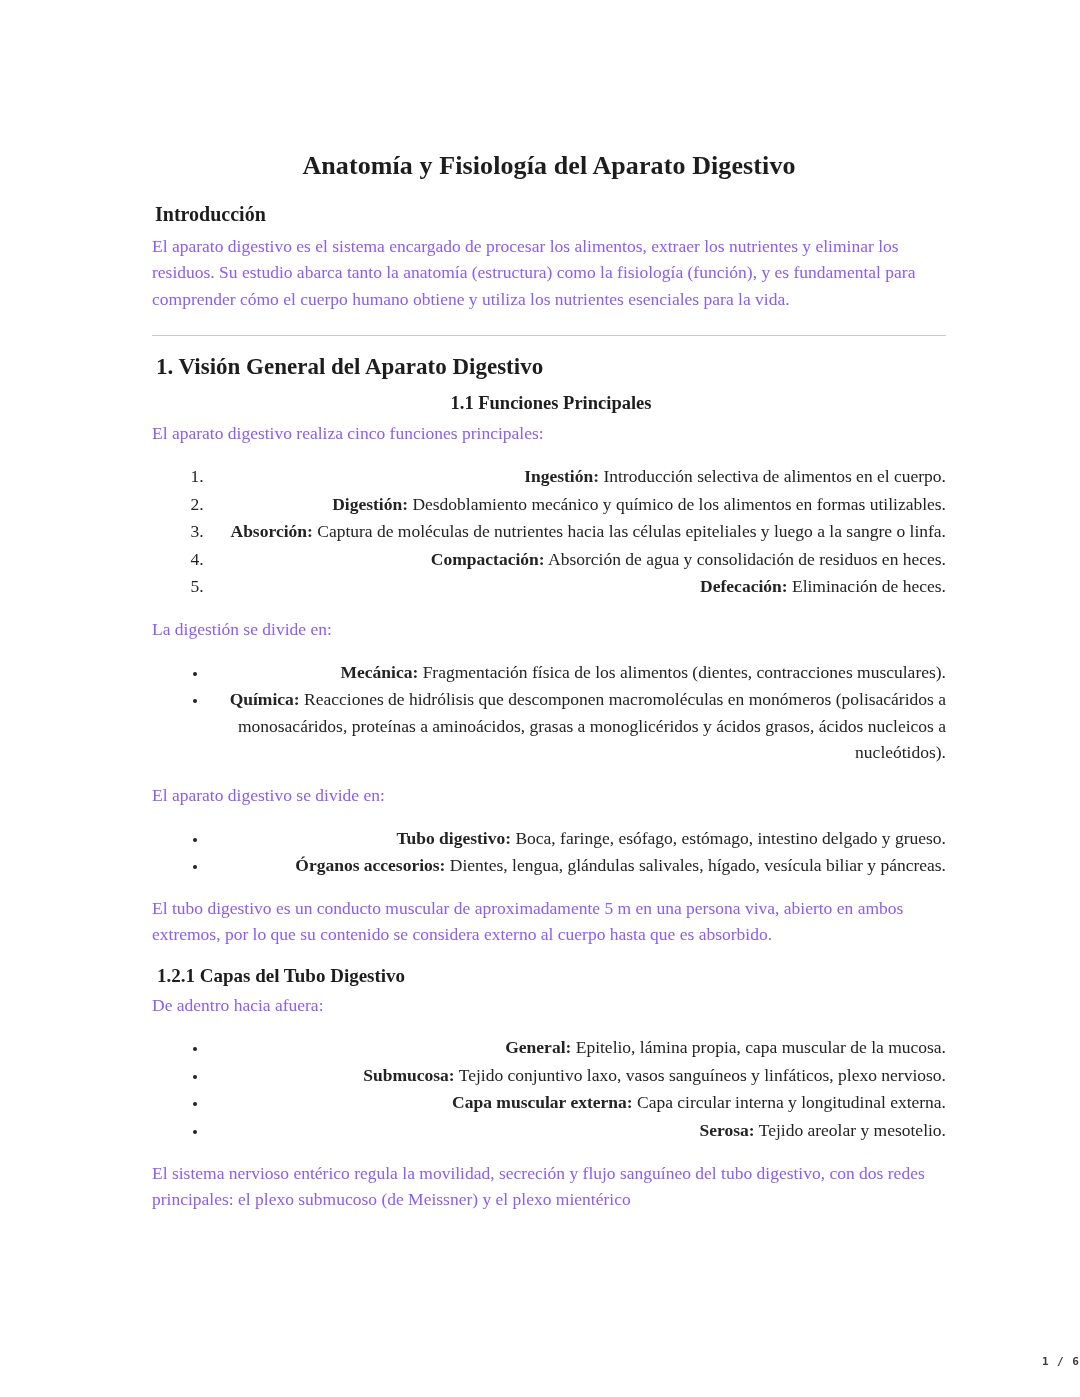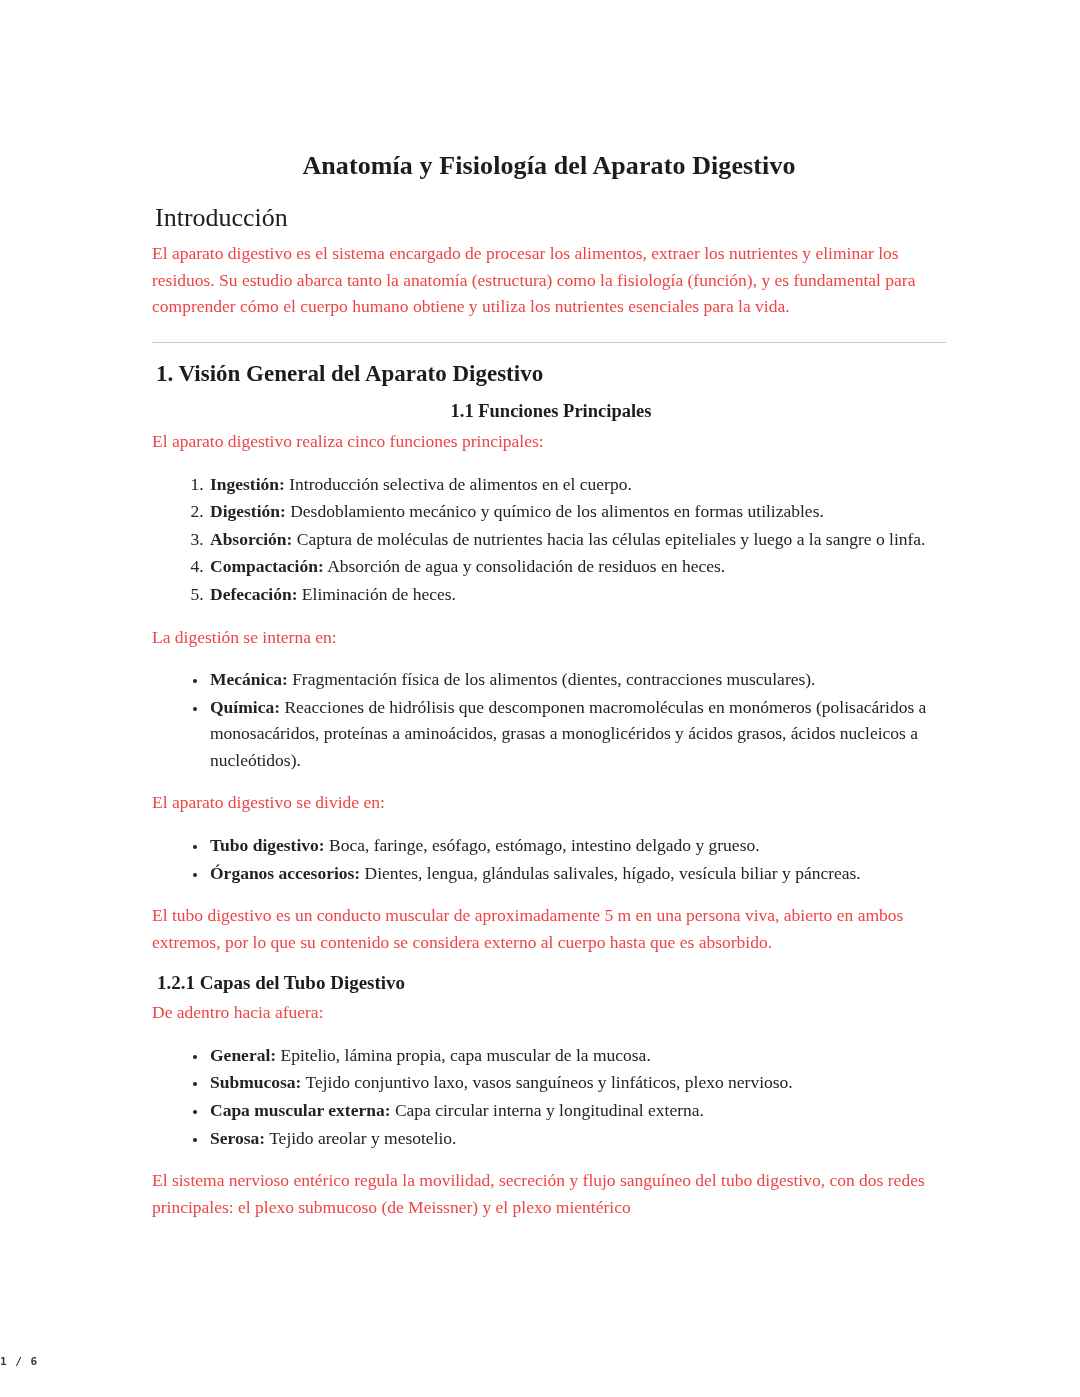--- a/index.html
+++ b/index.html
@@ -28,32 +28,32 @@
   .doc-title {
     text-align: center;
     font-size: 26px;
     font-weight: bold;
     line-height: 1.22;
     margin: 0 0 6px 0;
     letter-spacing: 0.1px;
     color: #1d1d1d;
   }
   .h-intro {
-    font-size: 26px;
-    font-weight: normal;
+    font-size: 20px;
+    font-weight: bold;
     line-height: 1.25;
     margin: 20px 0 6px 3px;
     color: #1d1d1d;
   }
   p.body {
     font-size: 17.5px;
     line-height: 1.52;
     margin: 0 0 0 0;
     text-align: left;
-    color: #ef4444;
+    color: #8b5cf6;
   }
   hr.rule {
     border: 0;
     border-top: 1.3px solid #c9c9c9;
     margin: 22px 0 16px 0;
     width: 100%;
   }
   .h1 {
     font-size: 23px;
     font-weight: bold;
@@ -81,29 +81,30 @@
     line-height: 1.52;
     margin: 16px 0 16px 0;
     padding-left: 58px;
     color: #232323;
   }
   ol.num-list { padding-left: 56px; }
   ul.bullet-list { padding-left: 56px; }
   ol.num-list li, ul.bullet-list li {
     margin: 0 0 1px 0;
     padding-left: 2px;
+    text-align: right;
   }
   ul.bullet-list li::marker { font-size: 15px; }
   .lead { font-weight: bold; }
   .page-footer {
     position: absolute;
     left: 0;
     right: 0;
     top: 1355px;
-    text-align: left;
+    text-align: right;
     font-family: "DejaVu Sans Mono", "Liberation Mono", monospace;
     font-size: 11px;
     font-weight: bold;
     color: #3a3a3a;
     letter-spacing: 1px;
   }
 </style>
 </head>
 <body>
 
@@ -125,21 +126,21 @@
     <p class="body">El aparato digestivo realiza cinco funciones principales:</p>
 
     <ol class="num-list">
       <li><span class="lead">Ingestión:</span><span> Introducción selectiva de alimentos en el cuerpo.</span></li>
       <li><span class="lead">Digestión:</span><span> Desdoblamiento mecánico y químico de los alimentos en formas utilizables.</span></li>
       <li><span class="lead">Absorción:</span><span> Captura de moléculas de nutrientes hacia las células epiteliales y luego a la sangre o linfa.</span></li>
       <li><span class="lead">Compactación:</span><span> Absorción de agua y consolidación de residuos en heces.</span></li>
       <li><span class="lead">Defecación:</span><span> Eliminación de heces.</span></li>
     </ol>
 
-    <p class="body">La digestión se interna en:</p>
+    <p class="body">La digestión se divide en:</p>
 
     <ul class="bullet-list">
       <li><span class="lead">Mecánica:</span><span> Fragmentación física de los alimentos (dientes, contracciones musculares).</span></li>
       <li><span class="lead">Química:</span><span> Reacciones de hidrólisis que descomponen macromoléculas en monómeros (polisacáridos a monosacáridos, proteínas a aminoácidos, grasas a monoglicéridos y ácidos grasos, ácidos nucleicos a nucleótidos).</span></li>
     </ul>
 
 
     <p class="body">El aparato digestivo se divide en:</p>
 
     <ul class="bullet-list">

